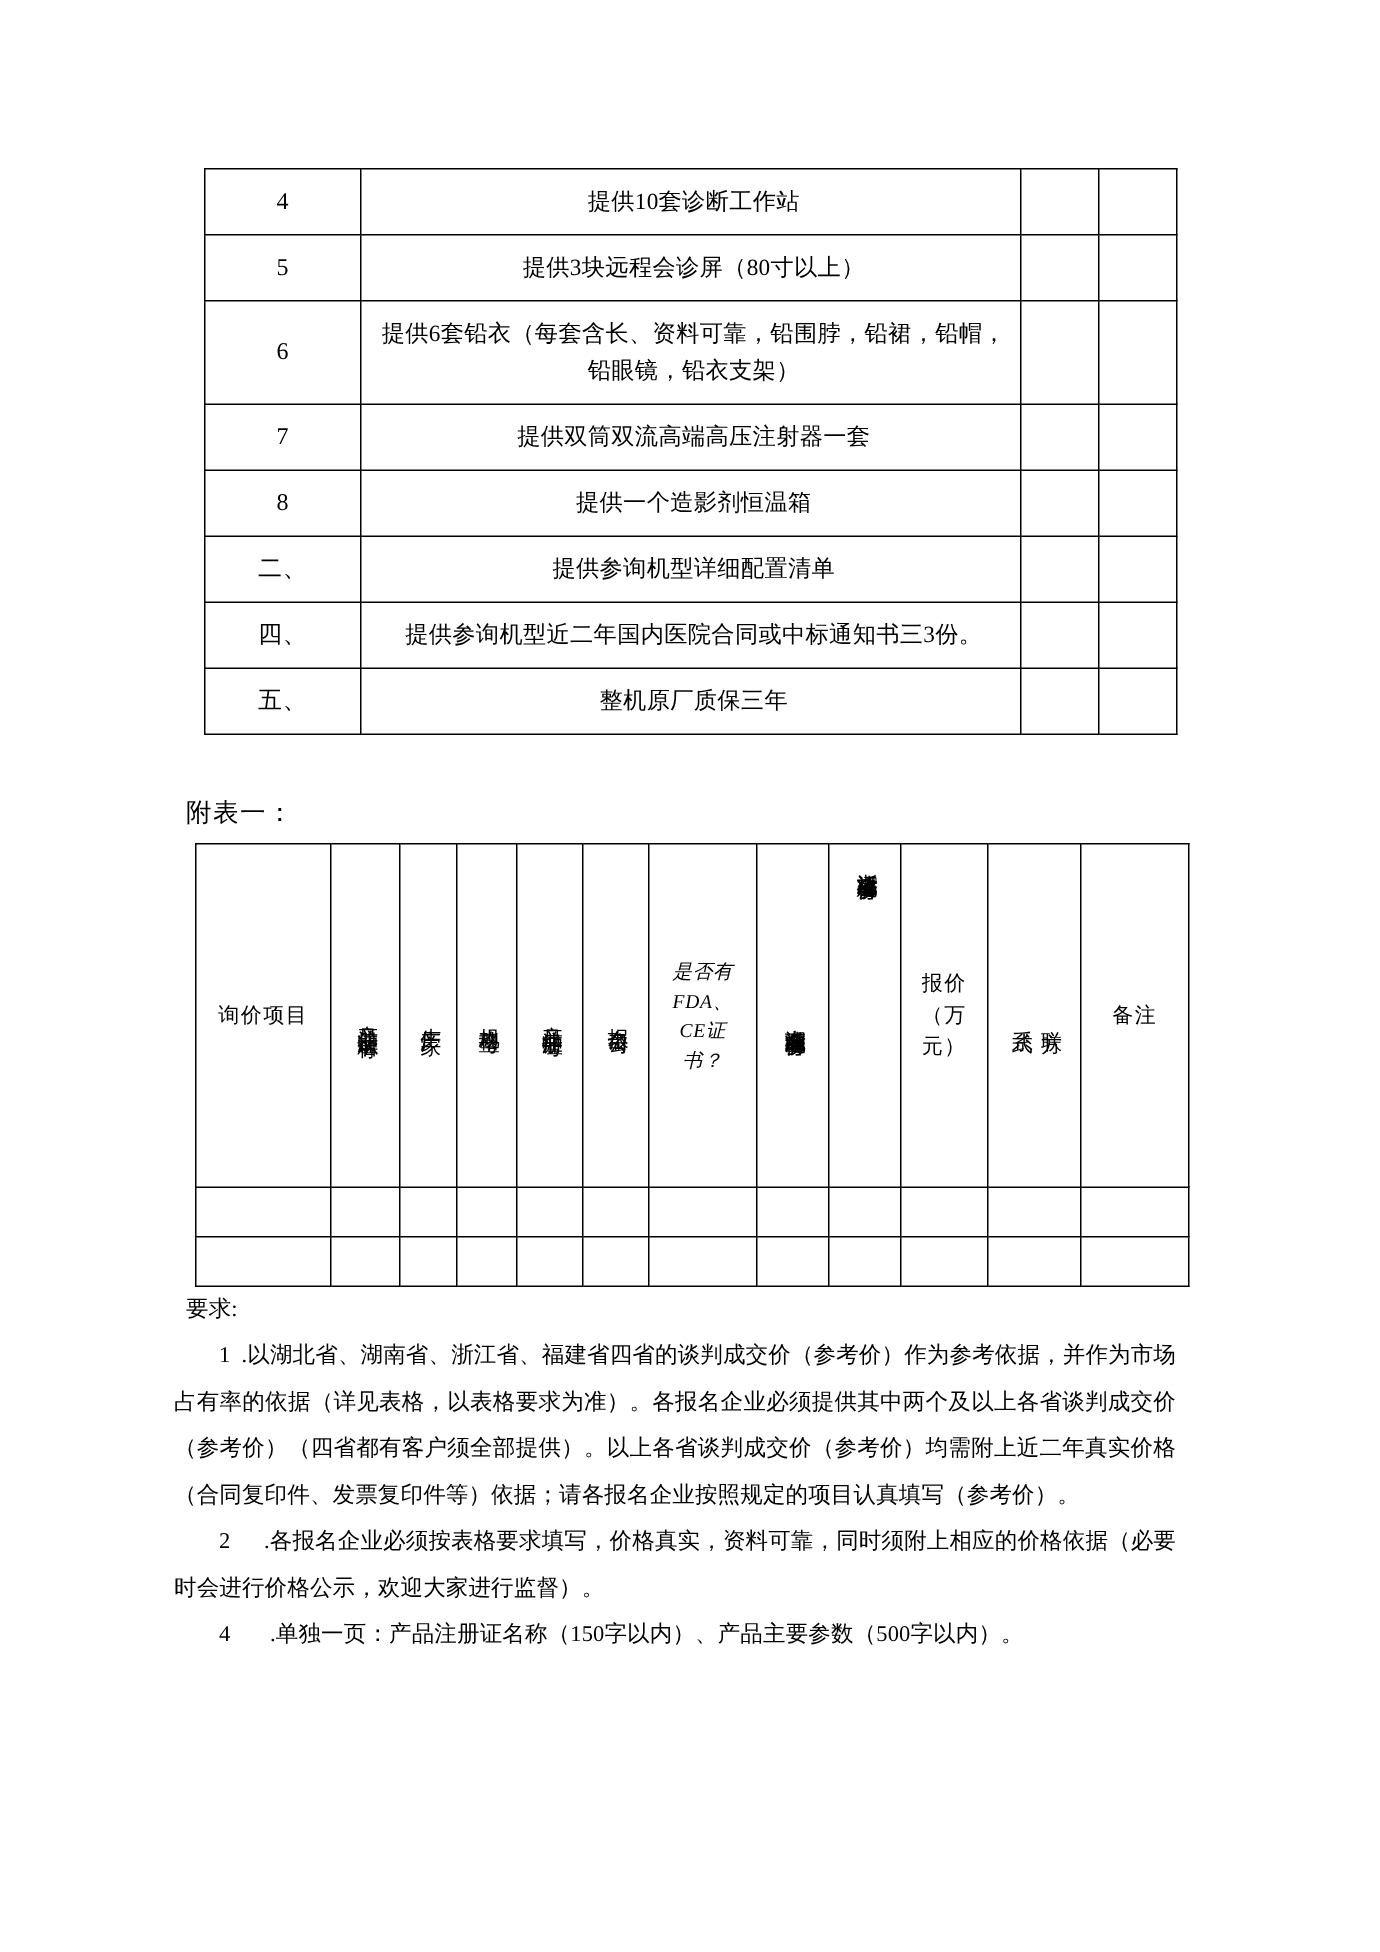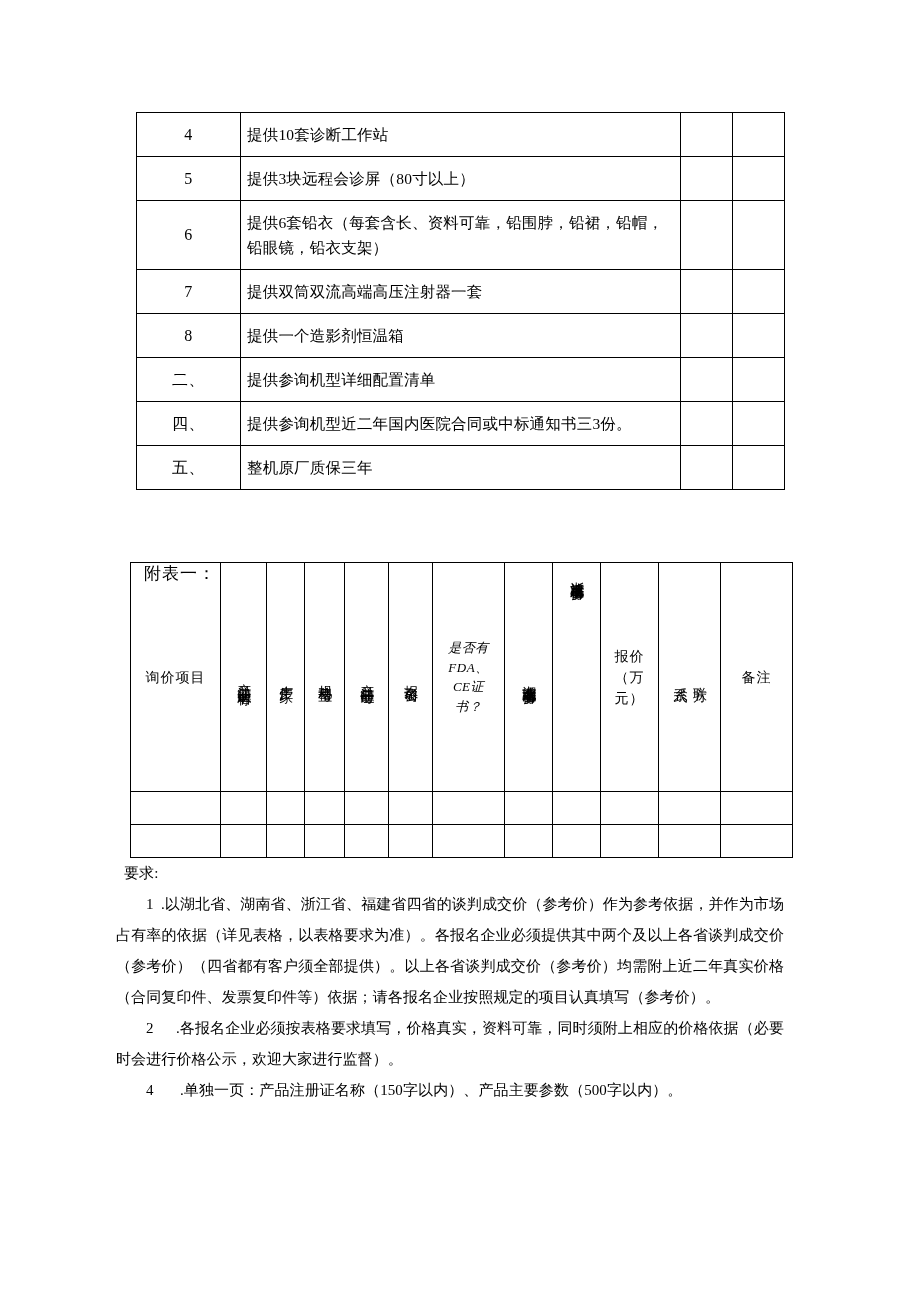--- a/index.html
+++ b/index.html
@@ -46,35 +46,34 @@
   .t1 col.c-desc  { width: 440px; }
   .t1 col.c-b1    { width: 52px; }
   .t1 col.c-b2    { width: 52px; }
 
   .t1 td.no {
     text-align: center;
     font-size: 16px;
     letter-spacing: 0.5px;
   }
   .t1 td.desc {
-    text-align: left;
+    text-align: center;
     padding: 3px 2px 3px 6px;
     letter-spacing: 0.2px;
   }
   .t1 tr.h1 td { height: 37px; }
   .t1 tr.h2 td { height: 62px; }
 
   
   .attach-title {
     position: absolute;
-    left: 144px;
+    left: 124px;
     top: 530px;
     font-size: 17px;
     letter-spacing: 1px;
-    margin-top: 32px;
   }
 
   
   .t2-wrap {
     position: absolute;
     left: 130px;
     top: 562px;
     width: 662px;
   }
   table.t2 {

